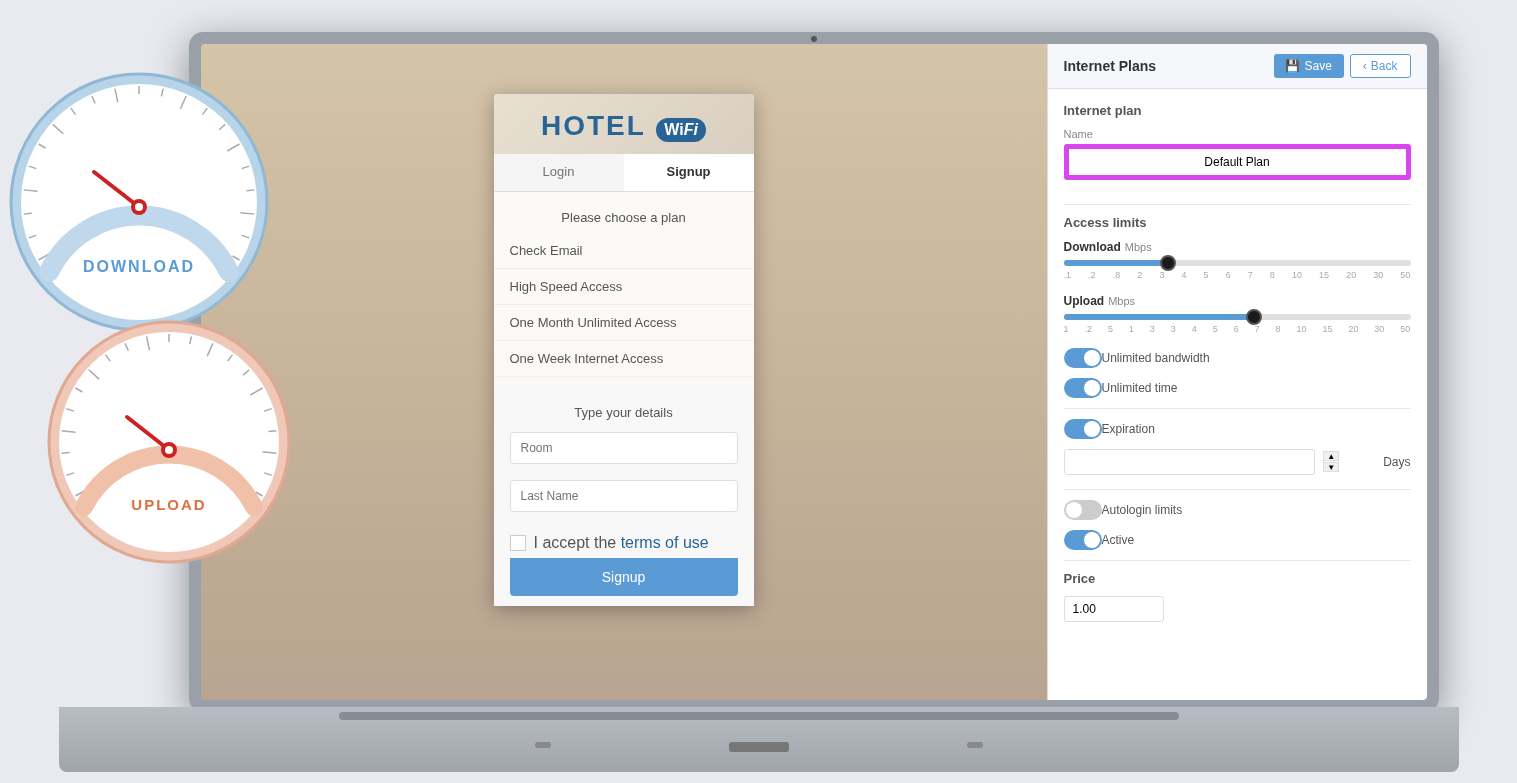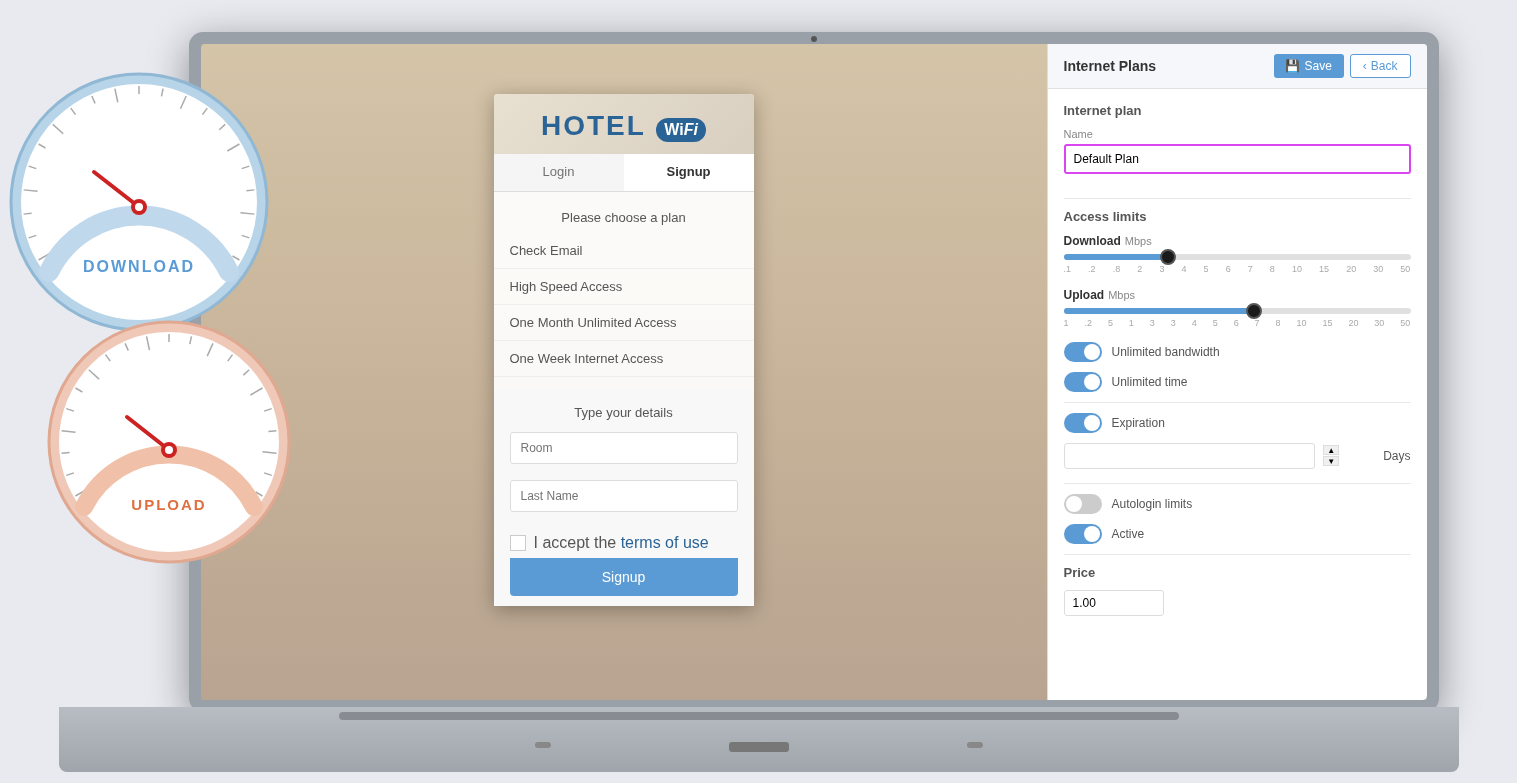--- a/index.html
+++ b/index.html
@@ -243,25 +243,26 @@
 
     .field-label {
       font-size: 11px;
       color: #888;
       margin-bottom: 4px;
     }
 
     .field-input {
       width: 100%;
       padding: 6px 8px;
-      border: 2px solid #d946ef;
+      border: 5px solid #d946ef;
       border-radius: 3px;
       font-size: 12px;
       margin-bottom: 14px;
       outline: none;
+      text-align: center;
     }
 
     .divider {
       border: none;
       border-top: 1px solid #e8e8e8;
       margin: 10px 0;
     }
 
     .slider-row {
       margin-bottom: 14px;
@@ -314,21 +315,21 @@
       display: flex;
       justify-content: space-between;
       font-size: 9px;
       color: #aaa;
       margin-top: 2px;
     }
 
     .toggle-row {
       display: flex;
       align-items: center;
-      gap: 10px;
+      gap: 0;
       margin-bottom: 10px;
     }
 
     .toggle {
       width: 38px;
       height: 20px;
       border-radius: 10px;
       position: relative;
       cursor: pointer;
       flex-shrink: 0;

